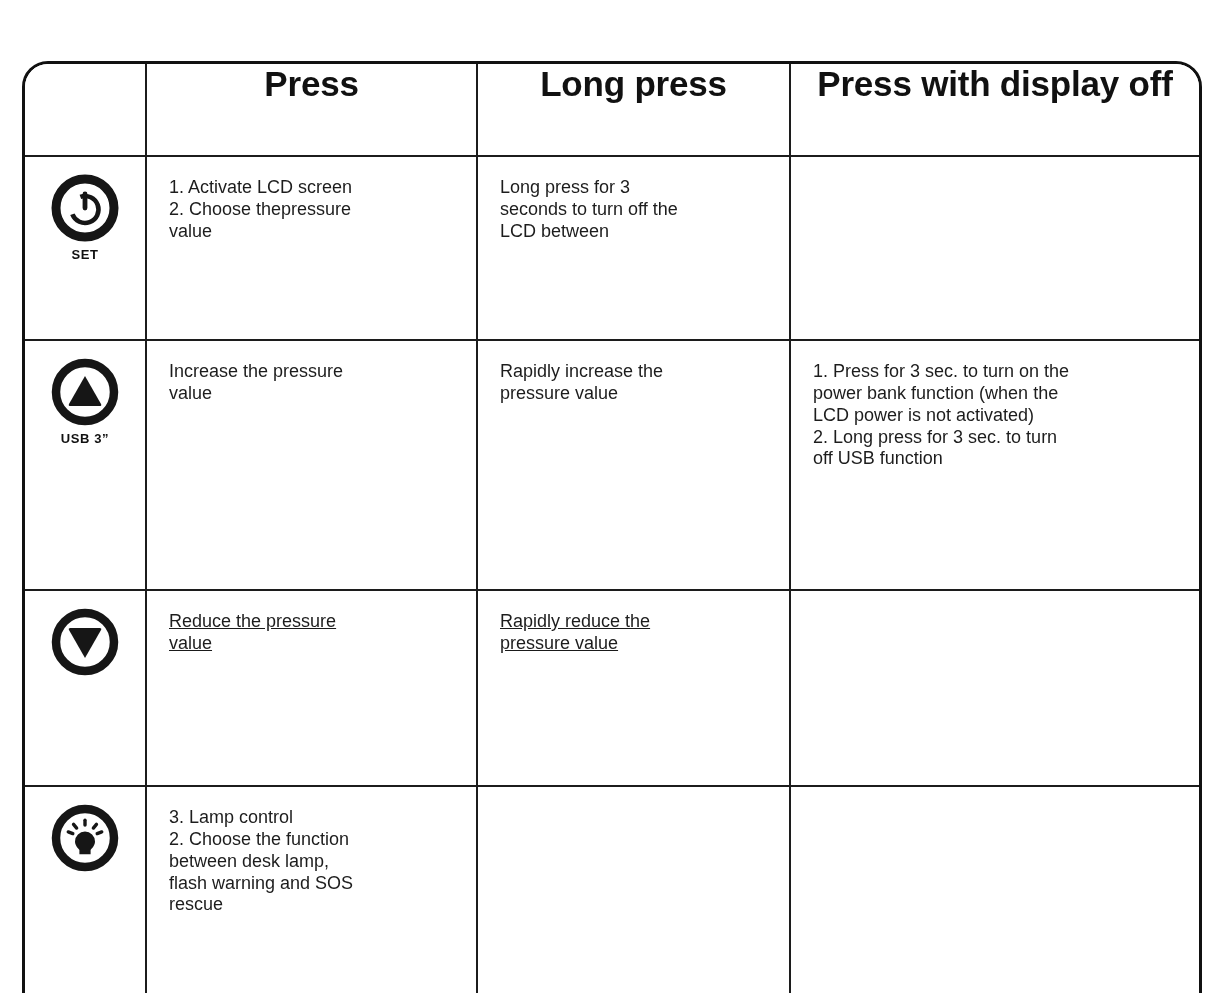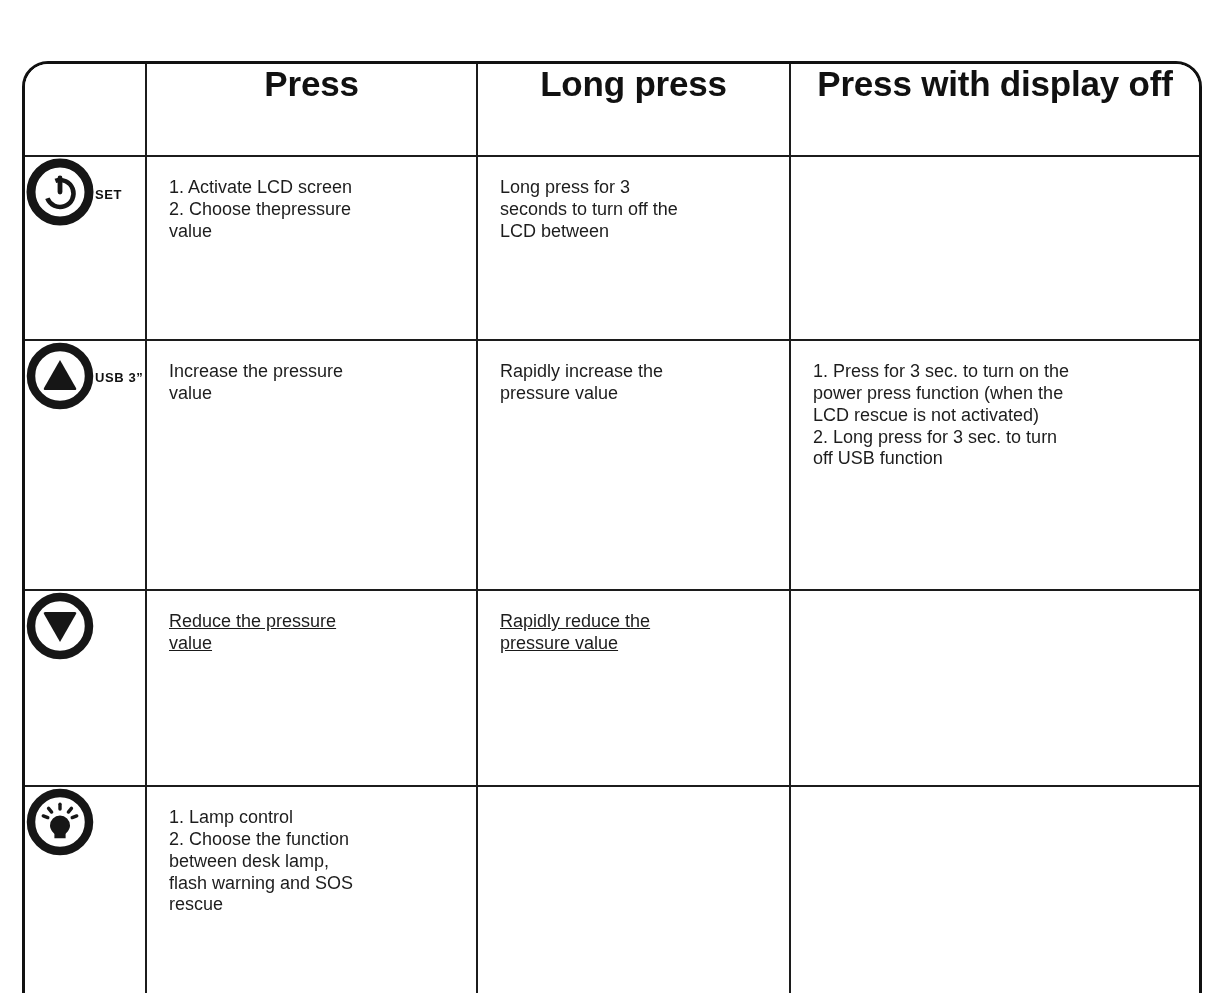--- a/index.html
+++ b/index.html
@@ -86,22 +86,23 @@
     color: #1d1d1d;
   }
   .cell-text .ln { display: block; }
   .cell-empty { padding: 0; }
 
   
   .icon-cell {
     text-align: center;
   }
   .icon-wrap {
+    padding-top: 16px;
     display: flex;
-    flex-direction: row;
+    flex-direction: column;
     align-items: center;
   }
   .icon-label {
     margin-top: 5px;
     font-size: 13px;
     font-weight: bold;
     letter-spacing: 0.6px;
     color: #111111;
     line-height: 1;
     height: 14px;
@@ -186,22 +187,22 @@
           </td>
           <td>
             <div class="cell-text">
               <span class="ln">Rapidly increase the</span>
               <span class="ln">pressure value</span>
             </div>
           </td>
           <td>
             <div class="cell-text">
               <span class="ln">1. Press for 3 sec. to turn on the</span>
-              <span class="ln">power press function (when the</span>
-              <span class="ln">LCD rescue is not activated)</span>
+              <span class="ln">power bank function (when the</span>
+              <span class="ln">LCD power is not activated)</span>
               <span class="ln">2. Long press for 3 sec. to turn</span>
               <span class="ln">off USB function</span>
             </div>
           </td>
         </tr>
 
         <tr class="r4">
           <td class="icon-cell">
             <div class="icon-wrap">
               <svg class="btn-icon" width="70" height="70" viewBox="0 0 70 70" aria-hidden="true">
@@ -236,21 +237,21 @@
                 <rect x="33.3" y="15.5" width="3.4" height="8.2" rx="1.7" fill="#161616" transform="rotate(40 35 35)"></rect>
                 <rect x="33.3" y="15.5" width="3.4" height="8.2" rx="1.7" fill="#161616" transform="rotate(-40 35 35)"></rect>
                 <rect x="33.3" y="15.5" width="3.4" height="8.2" rx="1.7" fill="#161616" transform="rotate(70 35 35)"></rect>
                 <rect x="33.3" y="15.5" width="3.4" height="8.2" rx="1.7" fill="#161616" transform="rotate(-70 35 35)"></rect>
               </svg>
               <div class="icon-label blank"></div>
             </div>
           </td>
           <td>
             <div class="cell-text">
-              <span class="ln">1. Lamp control</span>
+              <span class="ln">3. Lamp control</span>
               <span class="ln">2. Choose the function</span>
               <span class="ln">between desk lamp,</span>
               <span class="ln">flash warning and SOS</span>
               <span class="ln">rescue</span>
             </div>
           </td>
           <td class="cell-empty"></td>
           <td class="cell-empty"></td>
         </tr>
 

